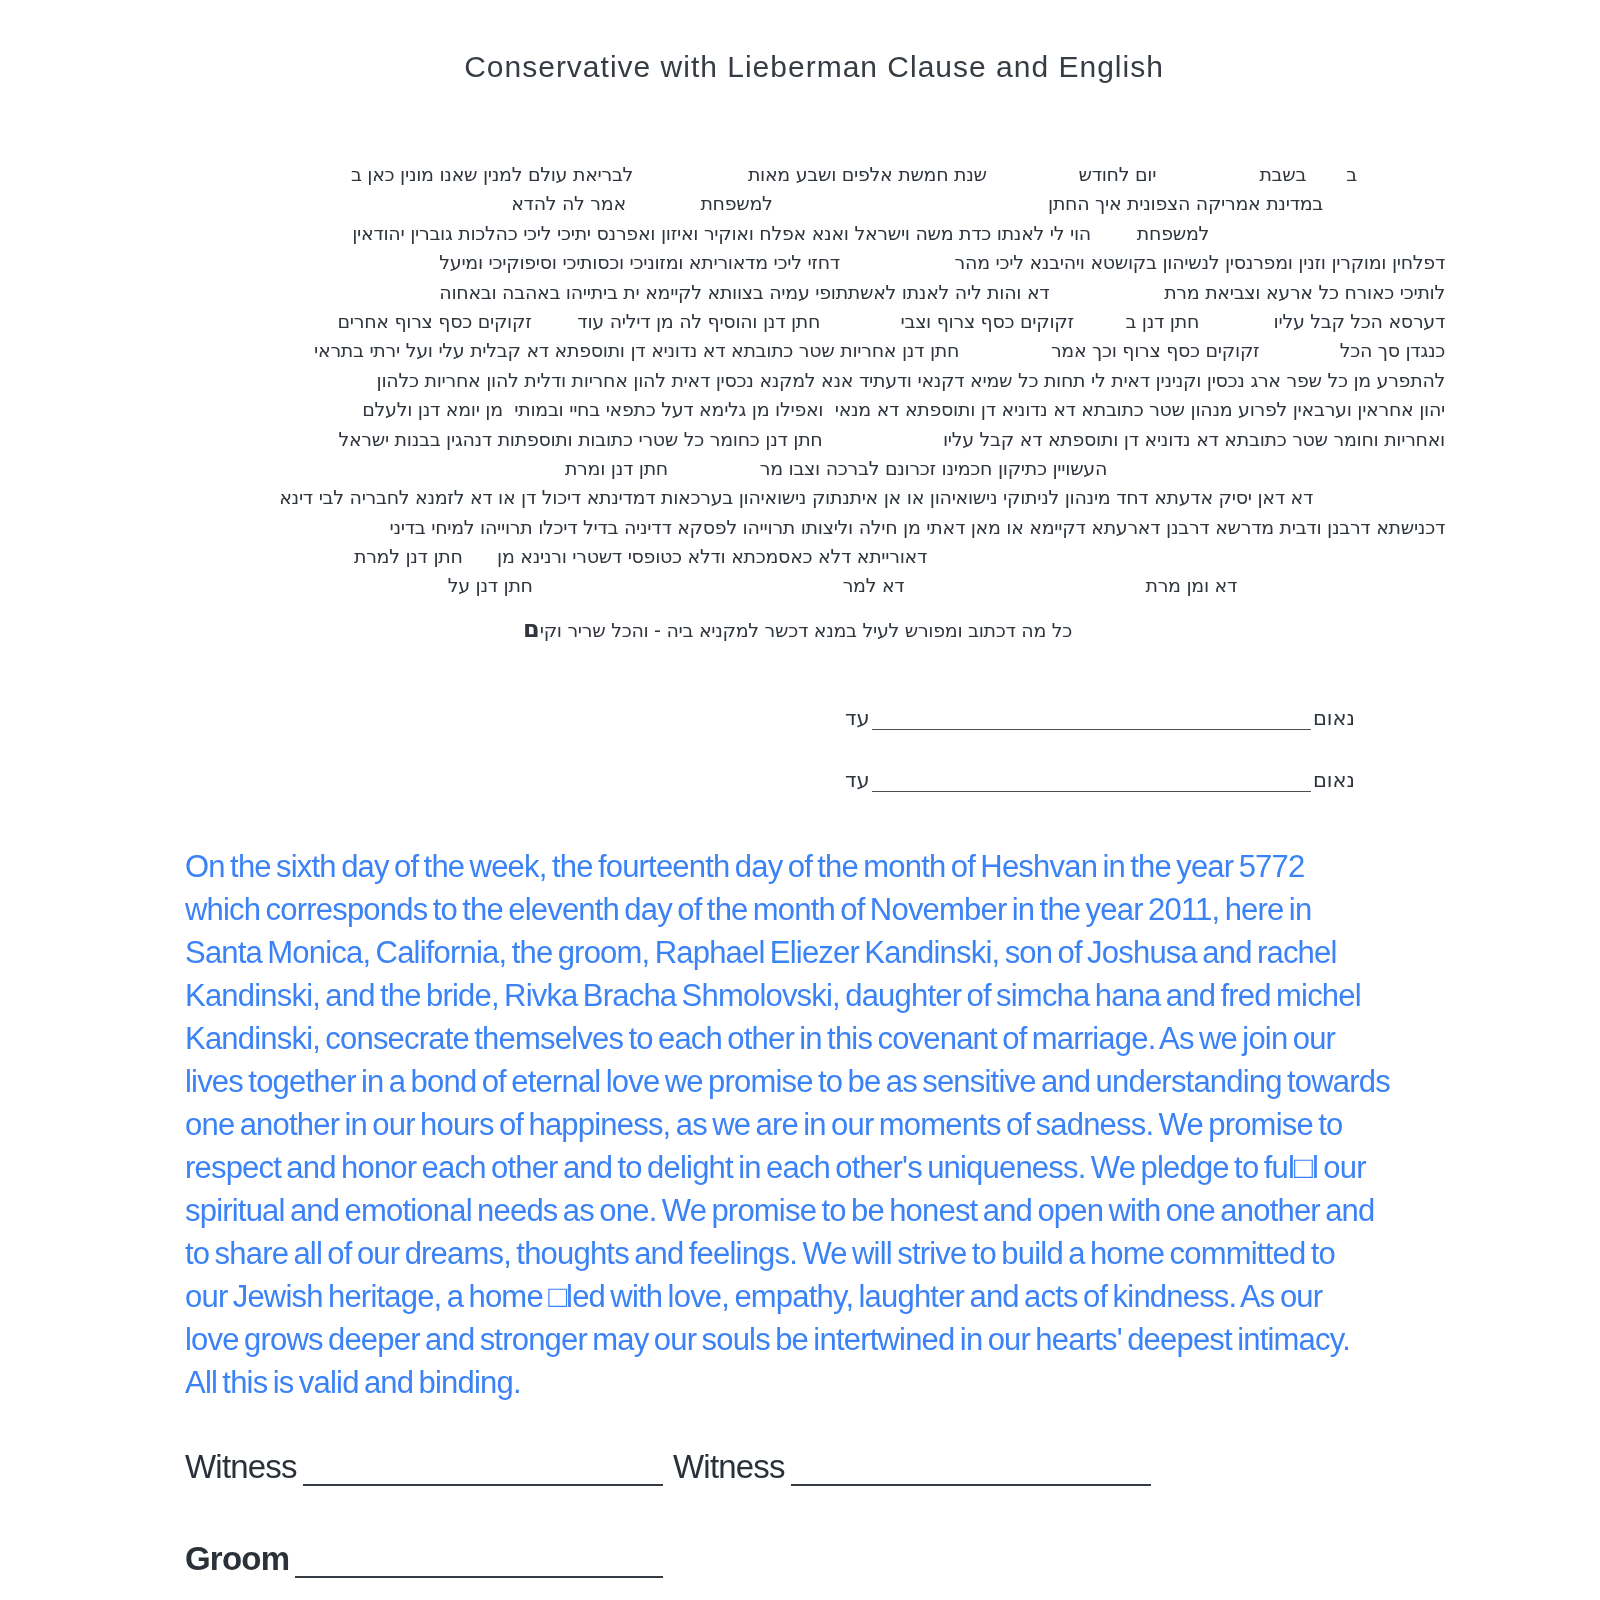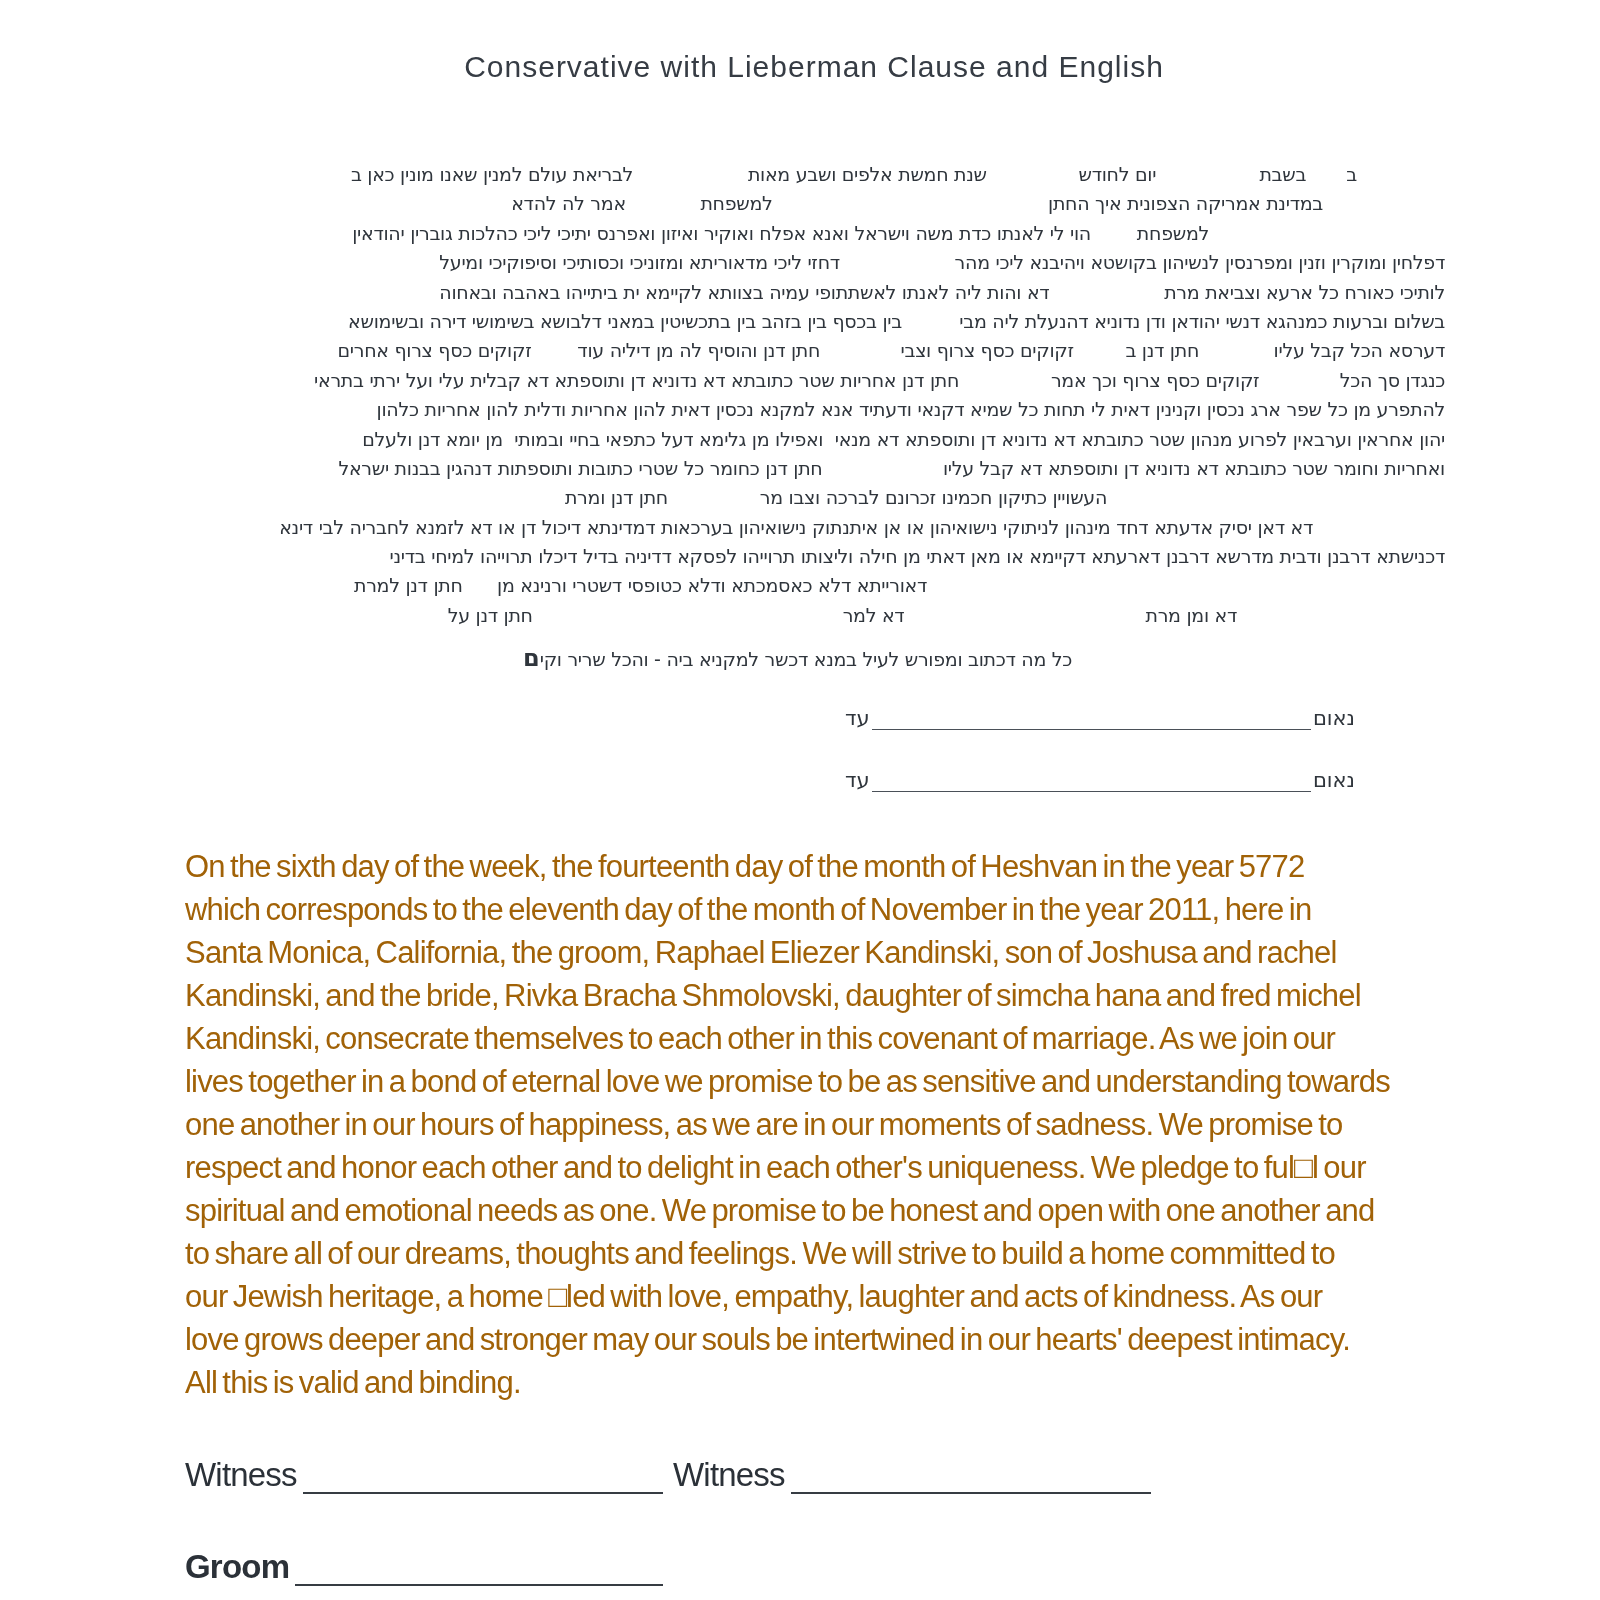--- a/index.html
+++ b/index.html
@@ -32,29 +32,29 @@
   }
   .heb-sig-row .sig-blank {
     flex:1 1 auto; border-bottom:1.5px solid #4a5058; height:24px;
     margin:0 2px;
   }
   .sig-row-1 { top:700px; }
   .sig-row-2 { top:762px; }
   
   .english-block {
     position:absolute; top:845px; left:185px; width:1215px;
-    font-size:31px; line-height:43px; color:#a16207;
+    font-size:31px; line-height:43px; color:#3b82f6;
     letter-spacing:-0.8px; word-spacing:-2.5px;
   }
   .eng-line { white-space:nowrap; }
   
   .sig-section { position:absolute; left:185px; width:1215px; }
   .witness-row { top:1448px; }
   .groom-row   { top:1540px;font-weight:bold; }
-  .sig-cells { display:flex;margin-top:8px; }
+  .sig-cells { display:flex; }
   .sig-cell {
     display:flex; align-items:flex-end; width:478px; margin-right:10px;
     font-size:33px; letter-spacing:-0.8px; color:#2b3138;
   }
   .sig-cell .label { white-space:nowrap; padding-right:6px; }
   .sig-cell .blank {
     flex:1 1 auto; border-bottom:2.5px solid #363c43; height:30px;
   }
 </style>
 </head>
@@ -63,21 +63,20 @@
 <div class="page">
 
   <div class="doc-title">Conservative with Lieberman Clause and English</div>
 
   <div class="hebrew-block">
     <div class="heb-line" style="padding-right:88px">ב       בשבת                  יום לחודש                שנת חמשת אלפים ושבע מאות                    לבריאת עולם למנין שאנו מונין כאן ב</div>
     <div class="heb-line" style="padding-right:122px">במדינת אמריקה הצפונית איך החתן                                                למשפחת             אמר לה להדא</div>
     <div class="heb-line" style="padding-right:236px">למשפחת        הוי לי לאנתו כדת משה וישראל ואנא אפלח ואוקיר ואיזון ואפרנס יתיכי ליכי כהלכות גוברין יהודאין</div>
     <div class="heb-line">דפלחין ומוקרין וזנין ומפרנסין לנשיהון בקושטא ויהיבנא ליכי מהר                    דחזי ליכי מדאוריתא ומזוניכי וכסותיכי וסיפוקיכי ומיעל</div>
     <div class="heb-line">לותיכי כאורח כל ארעא וצביאת מרת                    דא והות ליה לאנתו לאשתתופי עמיה בצוותא לקיימא ית ביתייהו באהבה ובאחוה</div>
-    <div class="heb-line">בשלום וברעות כמנהגא דנשי יהודאן ודן נדוניא דהנעלת ליה מבי          בין בכסף בין בזהב בין בתכשיטין במאני דלבושא בשימושי דירה ובשימושא</div>
     <div class="heb-line">דערסא הכל קבל עליו             חתן דנן ב         זקוקים כסף צרוף וצבי              חתן דנן והוסיף לה מן דיליה עוד        זקוקים כסף צרוף אחרים</div>
     <div class="heb-line">כנגדן סך הכל              זקוקים כסף צרוף וכך אמר                חתן דנן אחריות שטר כתובתא דא נדוניא דן ותוספתא דא קבלית עלי ועל ירתי בתראי</div>
     <div class="heb-line">להתפרע מן כל שפר ארג נכסין וקנינין דאית לי תחות כל שמיא דקנאי ודעתיד אנא למקנא נכסין דאית להון אחריות ודלית להון אחריות כלהון</div>
     <div class="heb-line">יהון אחראין וערבאין לפרוע מנהון שטר כתובתא דא נדוניא דן ותוספתא דא מנאי  ואפילו מן גלימא דעל כתפאי בחיי ובמותי  מן יומא דנן ולעלם</div>
     <div class="heb-line">ואחריות וחומר שטר כתובתא דא נדוניא דן ותוספתא דא קבל עליו                     חתן דנן כחומר כל שטרי כתובות ותוספתות דנהגין בבנות ישראל</div>
     <div class="heb-line" style="padding-right:338px">העשויין כתיקון חכמינו זכרונם לברכה וצבו מר                חתן דנן ומרת</div>
     <div class="heb-line" style="padding-right:132px">דא דאן יסיק אדעתא דחד מינהון לניתוקי נישואיהון או אן איתנתוק נישואיהון בערכאות דמדינתא דיכול דן או דא לזמנא לחבריה לבי דינא</div>
     <div class="heb-line">דכנישתא דרבנן ודבית מדרשא דרבנן דארעתא דקיימא או מאן דאתי מן חילה וליצותו תרוייהו לפסקא דדיניה בדיל דיכלו תרוייהו למיחי בדיני</div>
     <div class="heb-line" style="padding-right:518px">דאורייתא דלא כאסמכתא ודלא כטופסי דשטרי ורנינא מן      חתן דנן למרת</div>
     <div class="heb-line" style="padding-right:208px">דא ומן מרת                                          דא למר                                                      חתן דנן על</div>

